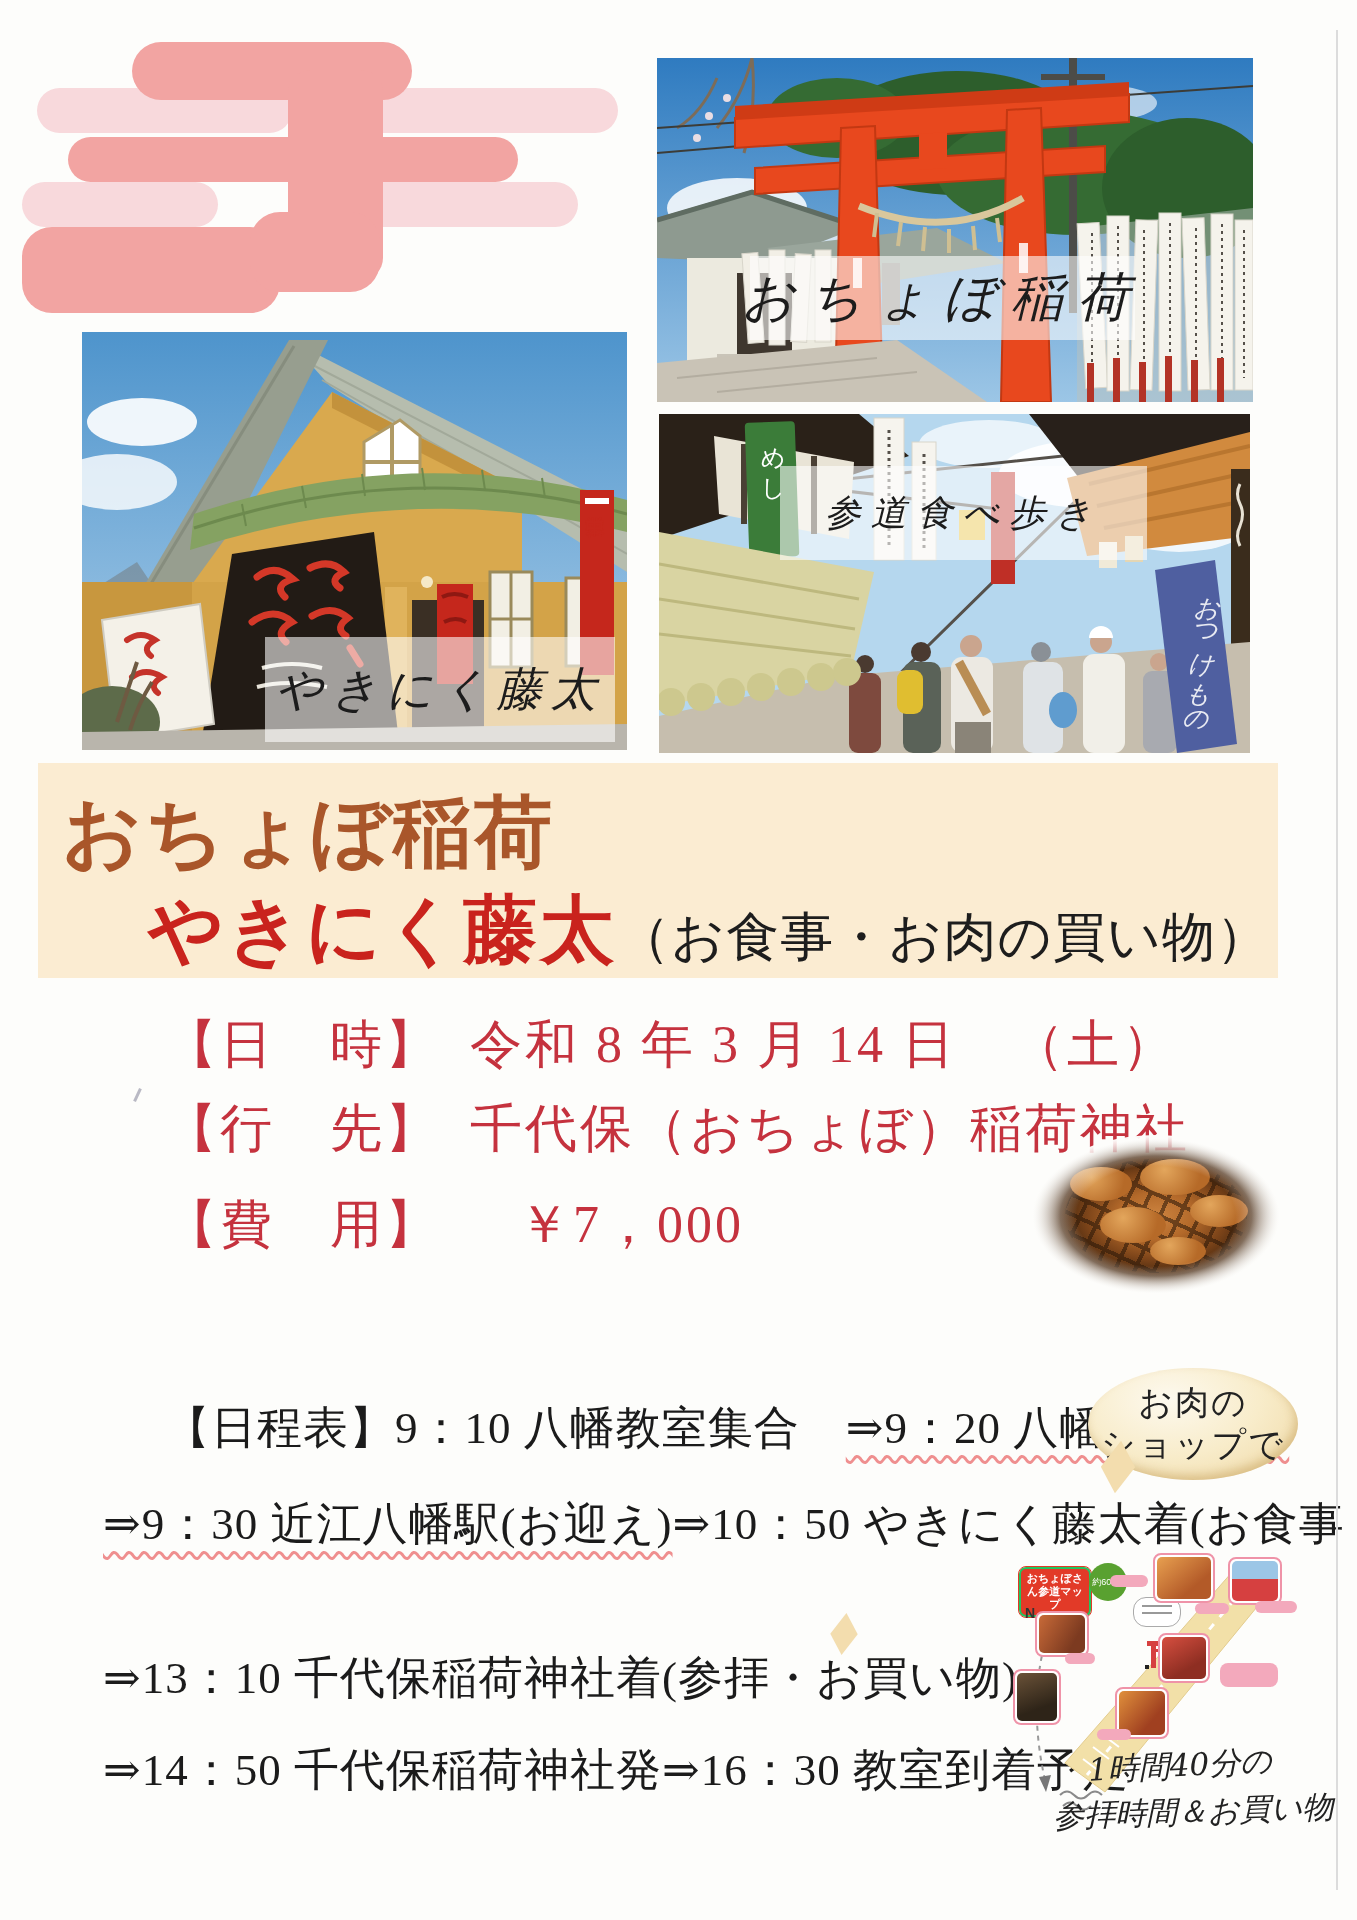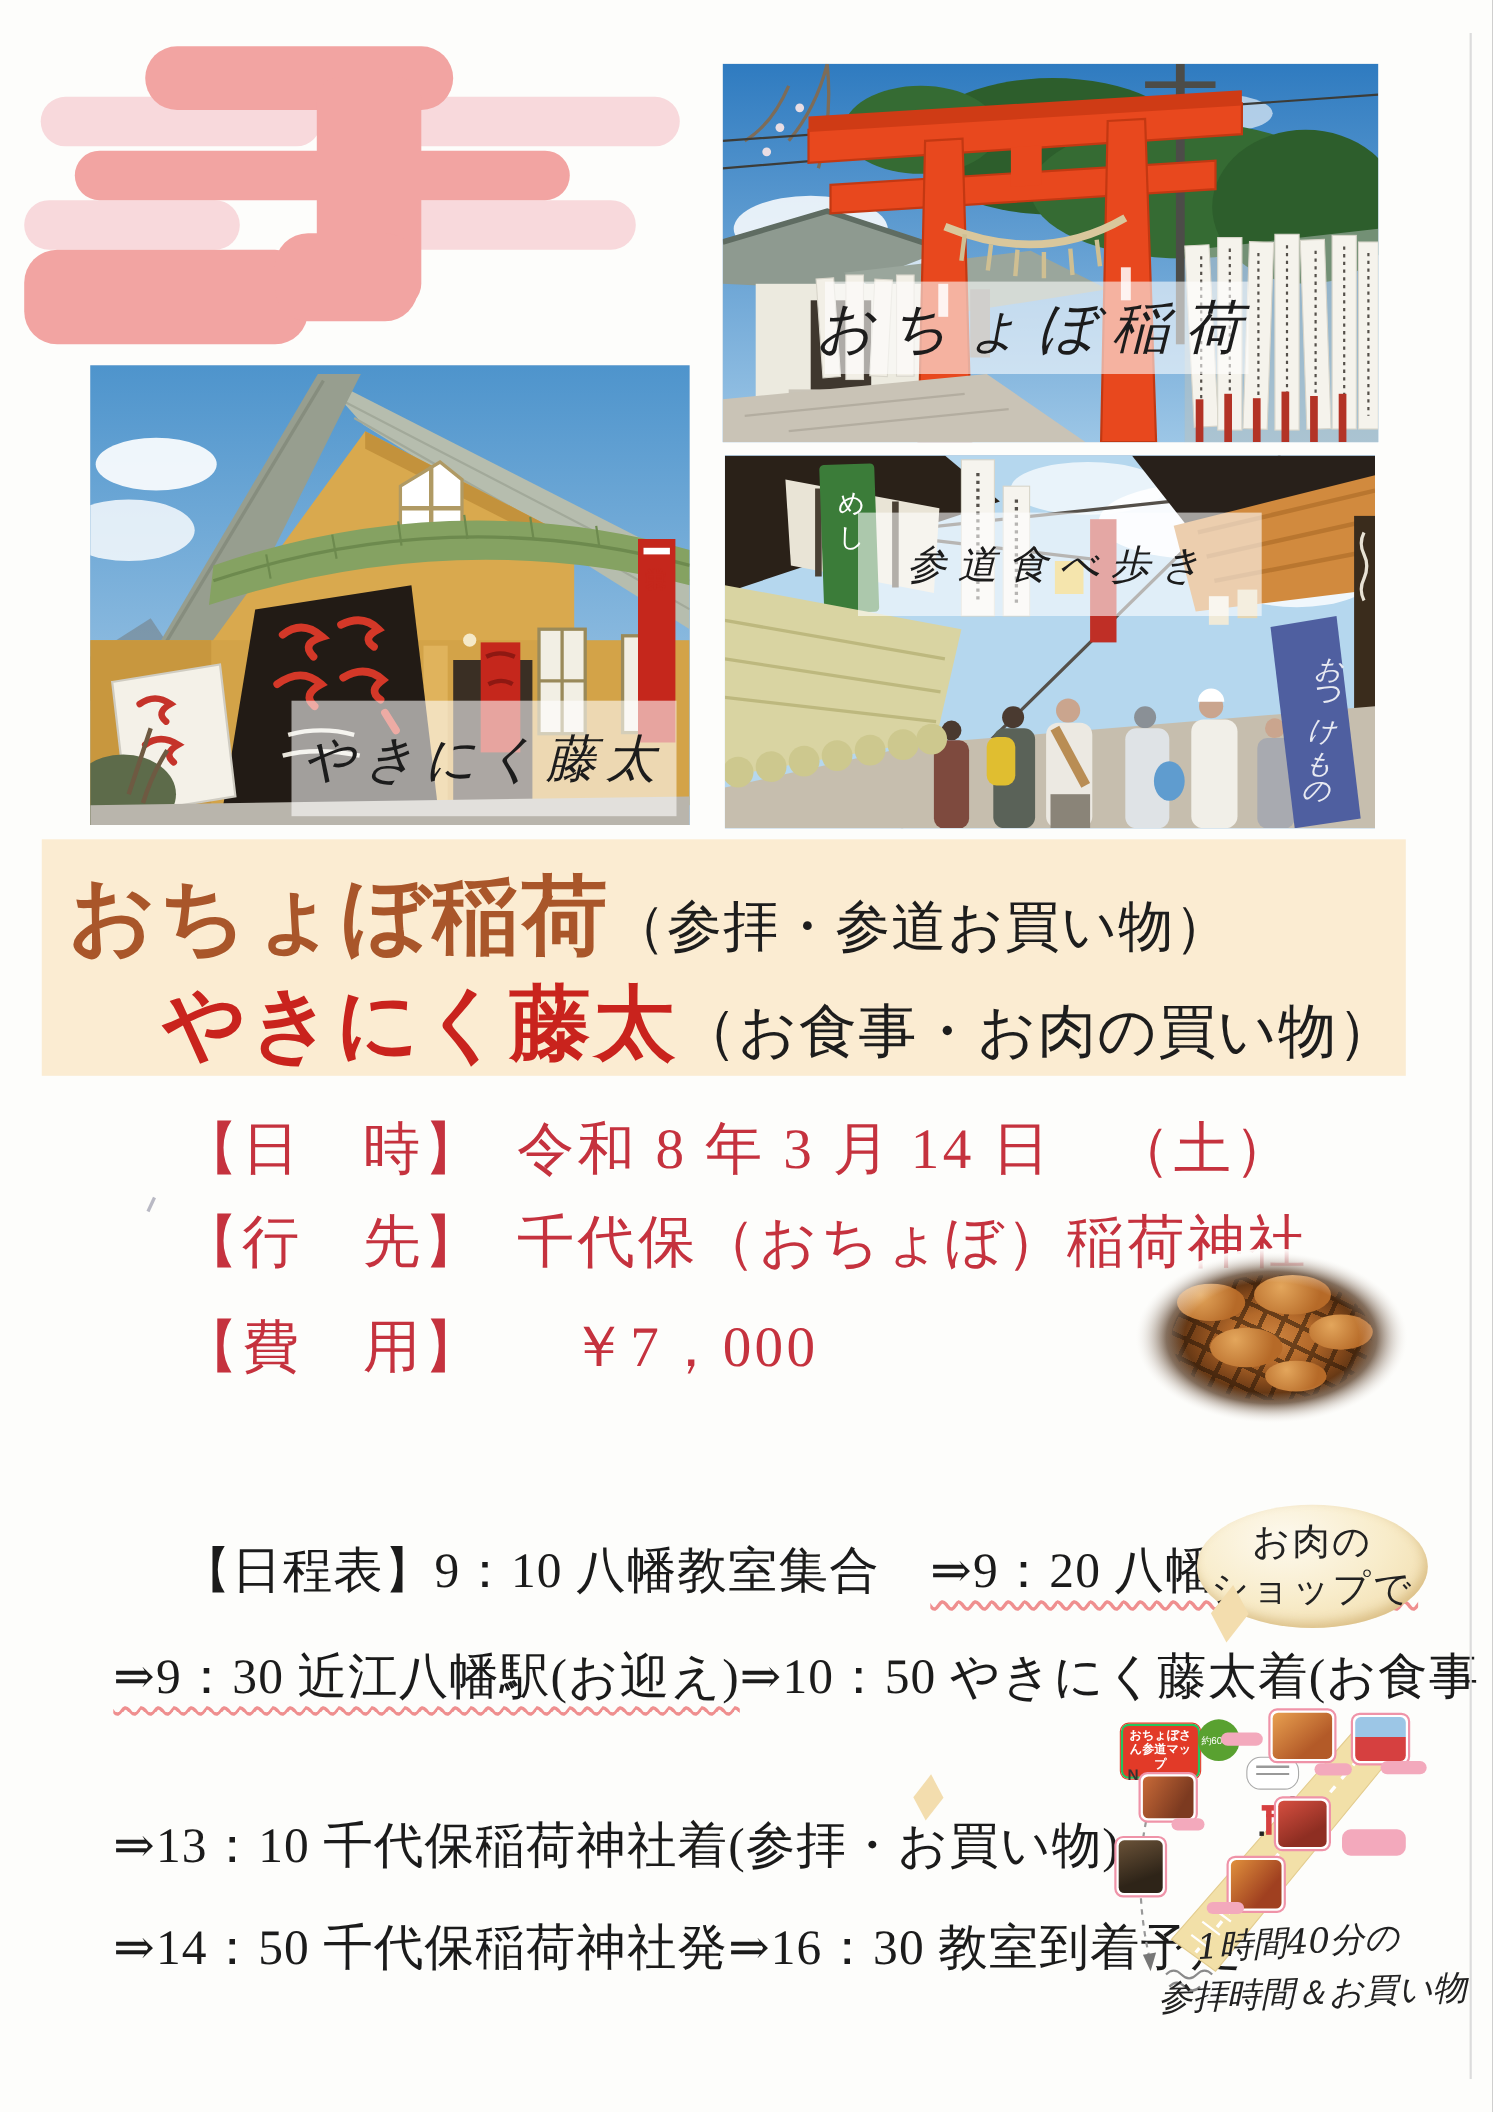--- a/index.html
+++ b/index.html
@@ -312,21 +312,20 @@
     <div class="vtext" style="position:absolute;left:100px;top:16px;width:30px;color:#fff;font-size:24px;letter-spacing:4px;">めし</div>
     <div class="vtext" style="position:absolute;left:520px;top:165px;width:40px;color:#e8eaf2;font-size:25px;font-style:italic;transform:rotate(6deg);">おつけもの</div>
     <div class="caption" style="left:121px;top:52px;width:367px;height:94px;font-size:36px;letter-spacing:10px;">
       <span>参道食べ歩き</span>
     </div>
   </div>
 
   <div class="banner">
     <div class="t-line" style="left:24px;top:18px;">
       <span class="t-main" style="font-size:78px;color:#a9562a;">おちょぼ稲荷</span>
-      <span class="t-sub" style="font-size:50px;">（参拝・参道お買い物）</span>
     </div>
     <div class="t-line" style="left:110px;top:118px;">
       <span class="t-main" style="font-size:74px;color:#c9231d;">やきにく藤太</span>
       <span class="t-sub" style="font-size:53px;">（お食事・お肉の買い物）</span>
     </div>
   </div>
 
   <div class="d-row" style="left:165px;top:1010px;">
     <span class="d-label">【日　時】</span>
     <span class="d-value" style="margin-left:14px;">令和 8 年 3 月 14 日　（土）</span>

